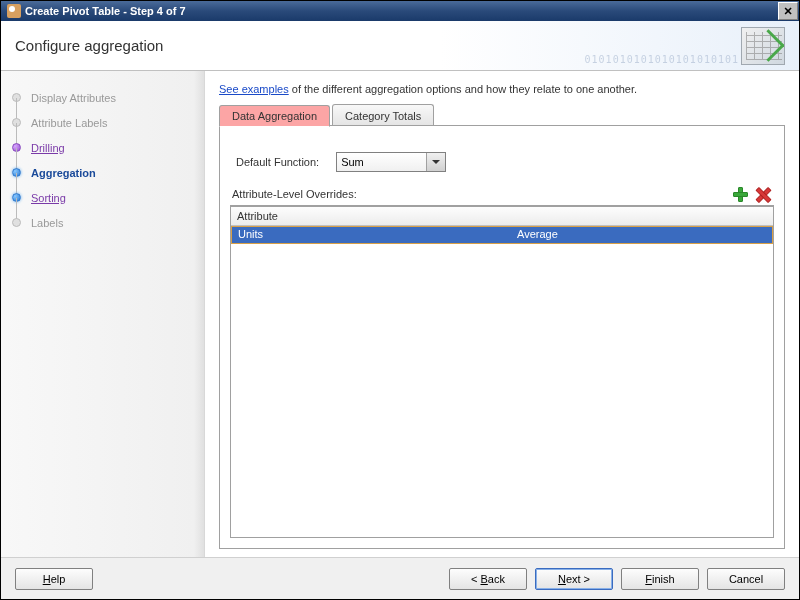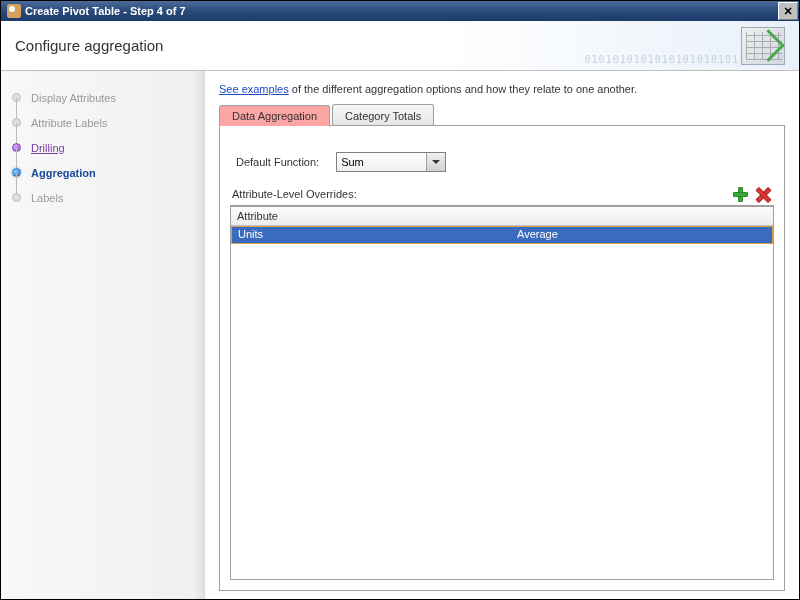--- a/index.html
+++ b/index.html
@@ -101,20 +101,24 @@
         </div>
         <div class="step">
           <span class="dot done"></span>
           <span class="step-link">Drilling</span>
         </div>
         <div class="step">
           <span class="dot active"></span>
           <span class="step-active">Aggregation</span>
         </div>
         <div class="step">
+          <span class="dot active"></span>
+          <span class="step-link">Sorting</span>
+        </div>
+        <div class="step">
           <span class="dot"></span>
           <span class="step-label">Labels</span>
         </div>
       </div>
     </div>
 
     <div class="main">
       <div class="intro">
         <a>See examples</a><span> of the different aggregation options and how they relate to one another.</span>
       </div>
@@ -157,13 +161,32 @@
             <div class="trow selected">
               <div class="td">Units</div>
               <div class="td">Average</div>
             </div>
           </div>
         </div>
       </div>
     </div>
   </div>
 
+  <div class="footer">
+    <div class="btn">
+        <span><span class="mn">H</span><span>elp</span></span>
+      </div>
+    <div class="footer-right">
+      <div class="btn">
+          <span>&lt; <span class="mn">B</span>ack</span>
+        </div>
+      <div class="btn default">
+          <span><span class="mn">N</span>ext &gt;</span>
+        </div>
+      <div class="btn">
+          <span><span class="mn">F</span>inish</span>
+        </div>
+      <div class="btn">
+          <span>Cancel</span>
+        </div>
+    </div>
+  </div>
 </div>
 
 </body></html>

